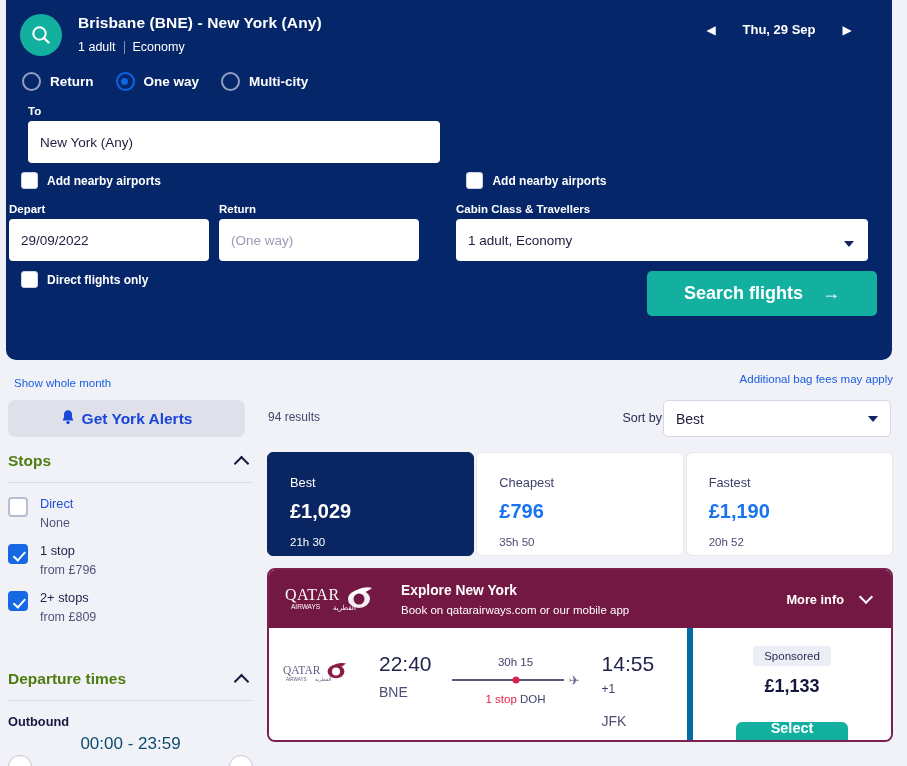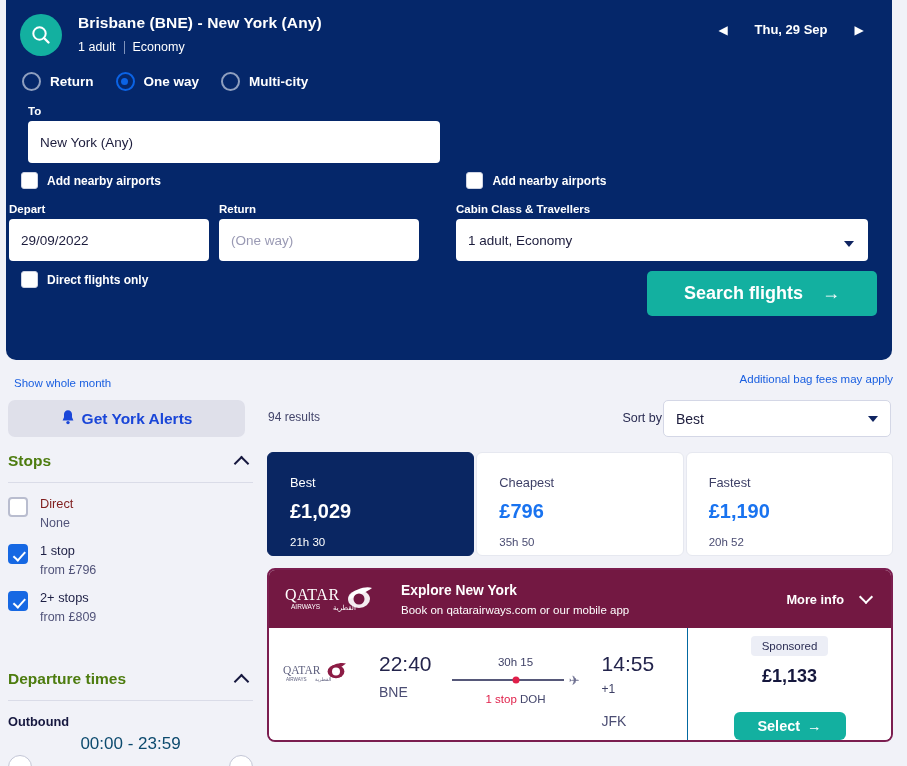--- a/index.html
+++ b/index.html
@@ -11,21 +11,21 @@
     color: #111236;
   }
   .page { position: relative; width: 907px; height: 766px; }
 
   
   .search-panel {
     position: absolute; left: 6px; top: 0; width: 886px; height: 360px;
     background: #05276a;
     border-bottom-left-radius: 10px; border-bottom-right-radius: 10px;
   }
-  .sp-head { display: flex; align-items: flex-start; padding: 12px 6px 0 14px; }
+  .sp-head { display: flex; align-items: flex-start; padding: 12px 18px 0 14px; }
   .logo-circle {
     width: 42px; height: 42px; border-radius: 50%;
     background: #13b0a0; flex: 0 0 42px;
     display: flex; align-items: center; justify-content: center;
     margin-top: 2px;
   }
   .logo-circle svg { display: block; }
   .route-block { margin-left: 16px; padding-top: 2px; }
   .route-title { color: #fff; font-size: 15.5px; font-weight: bold; letter-spacing: .1px; }
   .route-sub { color: #fff; font-size: 12.5px; margin-top: 8px; display: flex; align-items: center; }
@@ -162,21 +162,21 @@
     position: relative;
   }
   .opt-cbox.checked { background: #1668e3; border-color: #1668e3; }
   .opt-cbox.checked::after {
     content: ""; position: absolute; left: 5.5px; top: 2.5px;
     width: 5px; height: 9.5px; border: solid #fff;
     border-width: 0 2.4px 2.4px 0; transform: rotate(42deg);
   }
   .opt-text { margin-left: 12px; }
   .opt-name { font-size: 12.8px; color: #1d1f44; }
-  .opt-name.dim { color: #7f1d1d; }
+  .opt-name.dim { color: #1d4ed8; }
   .opt-sub { font-size: 12.5px; color: #52547a; margin-top: 5px; }
   .sidebar2 { position: absolute; left: 8px; top: 670px; width: 245px; }
   .out-label { font-size: 12.8px; font-weight: bold; color: #16183f; margin-top: 13px; }
   .out-range { font-size: 17px; color: #0c4a6e; margin-top: 5px; text-align: center; }
   .slider-track {
     margin-top: 12px; height: 3px; background: #d6d9e6; position: relative;
   }
   .slider-knob {
     position: absolute; top: -11px; width: 24px; height: 24px;
     border-radius: 50%; background: #fff; border: 1.5px solid #c3c6d6;
@@ -234,34 +234,34 @@
     border-radius: 50%; background: #e01f49; transform: translate(-50%,-50%);
   }
   .plane-ico { margin-left: 5px; color: #6d6f90; font-size: 13px; line-height: 1; }
   .seg-stop { font-size: 11.5px; margin-top: 6px; }
   .seg-stop .red { color: #e01f49; }
   .seg-stop .grey { color: #43456b; }
   .seg-arr { margin-left: 22px; }
   .plus-day { font-size: 12px; color: #3e4066; margin-top: 6px; }
   .arr-code { font-size: 14px; color: #4b4d73; margin-top: 17px; }
   .flight-right {
-    flex: 1; border-left: 1px solid #0369a1; padding-top: 8px;
+    flex: 1; border-left: 6px solid #0369a1; padding-top: 18px;
     display: flex; flex-direction: column; align-items: center;
   }
   .sponsored-badge {
     background: #eceef6; color: #2b2d54; font-size: 11.5px;
     padding: 4px 11px; border-radius: 4px;
   }
   .price-big { font-size: 18px; font-weight: bold; color: #15173d; margin-top: 10px; }
   .select-btn {
     margin-top: 25px; background: #13b0a0; color: #fff; border: none;
     border-radius: 6px; width: 112px; height: 34px;
     font-size: 14.5px; font-weight: bold; cursor: pointer;
     font-family: "Liberation Sans", sans-serif;
-    display: flex; align-items: center; justify-content: center; gap: 7px;
+    display: flex; align-items: center; justify-content: center; gap: 7px; flex-direction: column;
   }
   .qw { color: #fff; font-family: "Liberation Serif", serif; }
 </style>
 </head>
 <body>
 
 <div class="page">
 
   <div class="search-panel">
 

